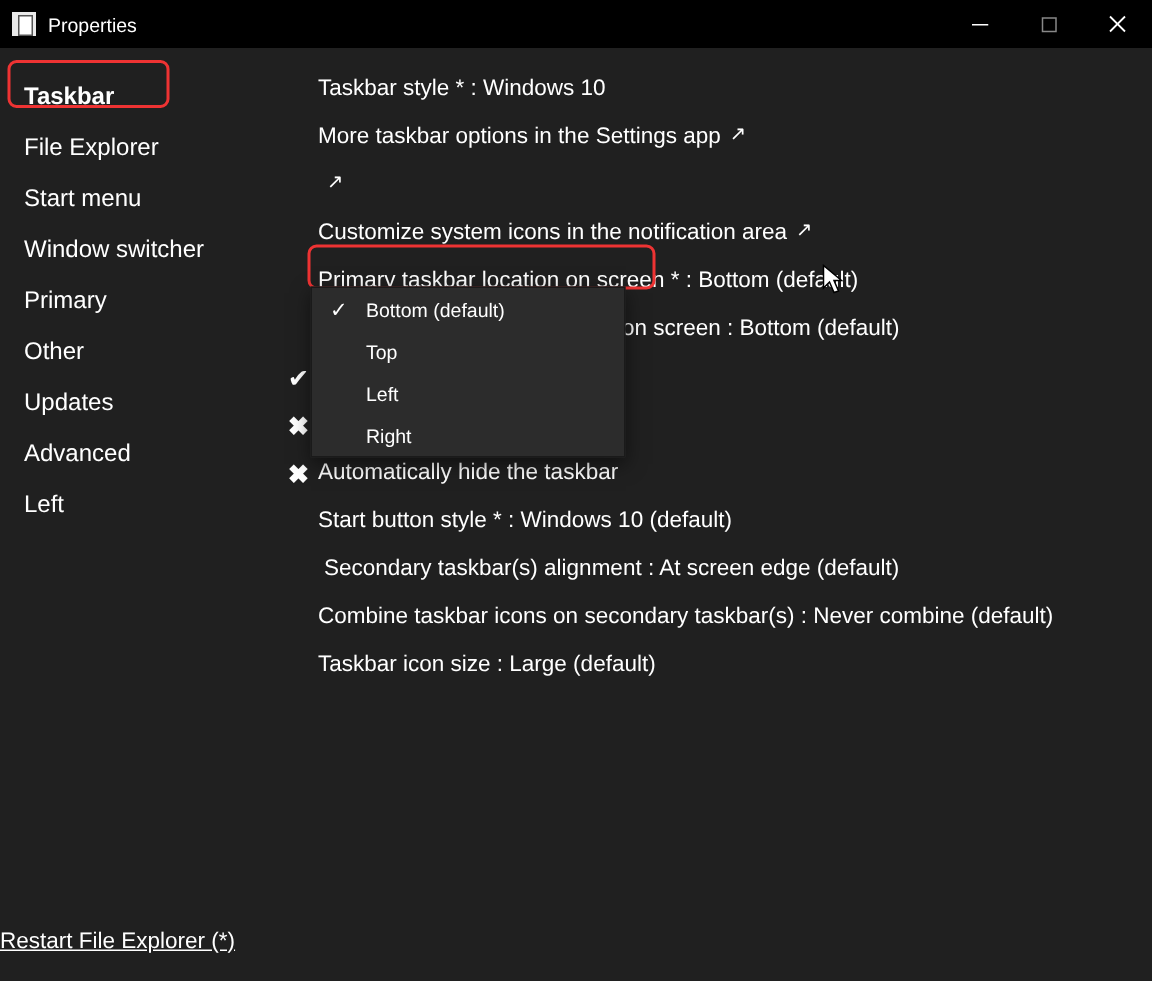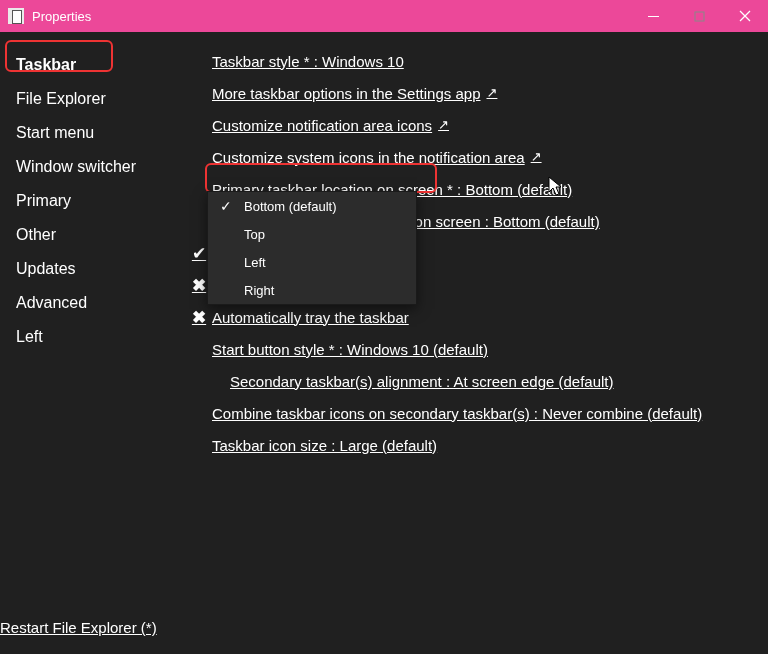--- a/index.html
+++ b/index.html
@@ -16,21 +16,21 @@
       overflow: hidden;
       position: relative;
       font-size: 15px;
     }
     
     .titlebar {
       height: 32px;
       display: flex;
       align-items: center;
       padding-left: 8px;
-      background: #ec4899;
+      background: #000000;
       text-align: center;
     }
     .titlebar .app-icon {
       width: 16px;
       height: 16px;
       background: #eaeaea;
       margin-right: 8px;
       position: relative;
     }
     .titlebar .app-icon::before{
@@ -76,25 +76,24 @@
       font-weight: 600;
       text-decoration: underline;
     }
     .content {
       flex: 1;
       padding: 18px 10px 0 6px;
       position: relative;
     }
     .setting-row {
       display: flex;
-      align-items: center;
+      align-items: flex-start;
       margin-bottom: 10px;
       font-size: 15px;
       min-height: 22px;
-      text-decoration: underline;
     }
     .row-icon {
       width: 26px;
       display: inline-flex;
       justify-content: center;
       font-size: 17px;
     }
     .row-text {
       white-space: nowrap;
     }
@@ -210,21 +209,20 @@
         <span class="row-icon"></span>
         <span class="row-text">Taskbar style * : Windows 10</span>
       </div>
       <div class="setting-row">
         <span class="row-icon"></span>
         <span class="row-text">More taskbar options in the Settings app</span>
         <span class="popout">↗</span>
       </div>
       <div class="setting-row">
         <span class="row-icon"></span>
-        <span class="row-text">Customize notification area icons</span>
         <span class="popout">↗</span>
       </div>
       <div class="setting-row">
         <span class="row-icon"></span>
         <span class="row-text">Customize system icons in the notification area</span>
         <span class="popout">↗</span>
       </div>
       <div class="setting-row">
         <span class="row-icon"></span>
         <span class="row-text" style="margin-left: 0px;">Primary taskbar location on screen * : Bottom (default)</span>
@@ -236,29 +234,29 @@
       <div class="setting-row">
         <span class="row-icon">✔</span>
         <span class="row-text"></span>
       </div>
       <div class="setting-row">
         <span class="row-icon" style="font-weight: bold;">✖</span>
         <span class="row-text"></span>
       </div>
       <div class="setting-row">
         <span class="row-icon" style="font-weight: bold;">✖</span>
-        <span class="row-text">Automatically tray the taskbar</span>
+        <span class="row-text">Automatically hide the taskbar</span>
       </div>
       <div class="setting-row">
         <span class="row-icon"></span>
         <span class="row-text" style="margin-left: 0px;">Start button style * : Windows 10 (default)</span>
       </div>
       <div class="setting-row">
         <span class="row-icon"></span>
-        <span class="row-text" style="margin-left: 18px;">Secondary taskbar(s) alignment : At screen edge (default)</span>
+        <span class="row-text" style="margin-left: 4px;">Secondary taskbar(s) alignment : At screen edge (default)</span>
       </div>
       <div class="setting-row">
         <span class="row-icon"></span>
         <span class="row-text" style="margin-left: 0px;">Combine taskbar icons on secondary taskbar(s) : Never combine (default)</span>
       </div>
       <div class="setting-row">
         <span class="row-icon"></span>
         <span class="row-text" style="margin-left: 0px;">Taskbar icon size : Large (default)</span>
       </div>
     </div>

